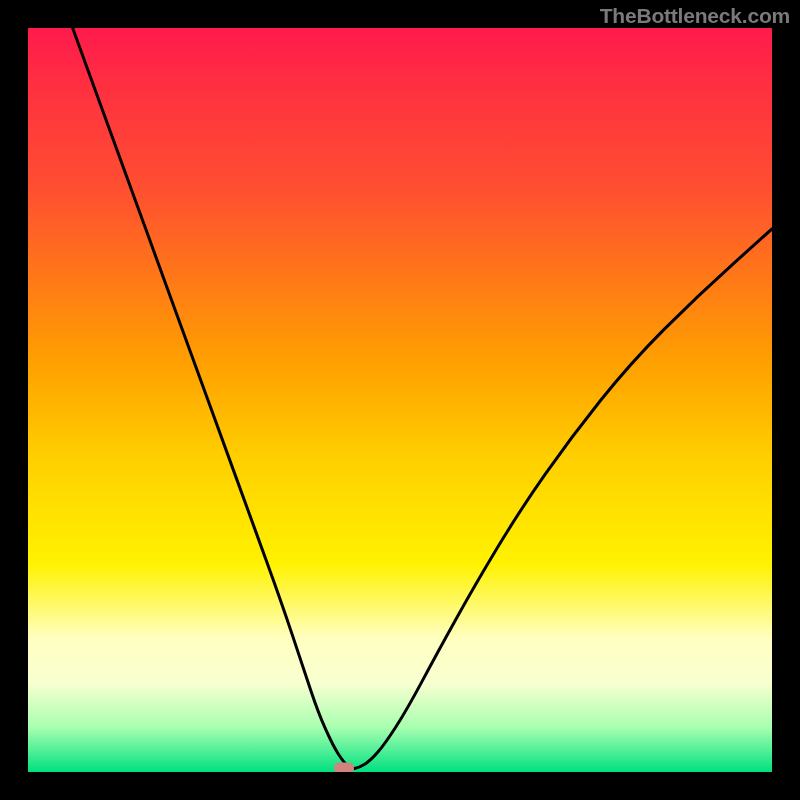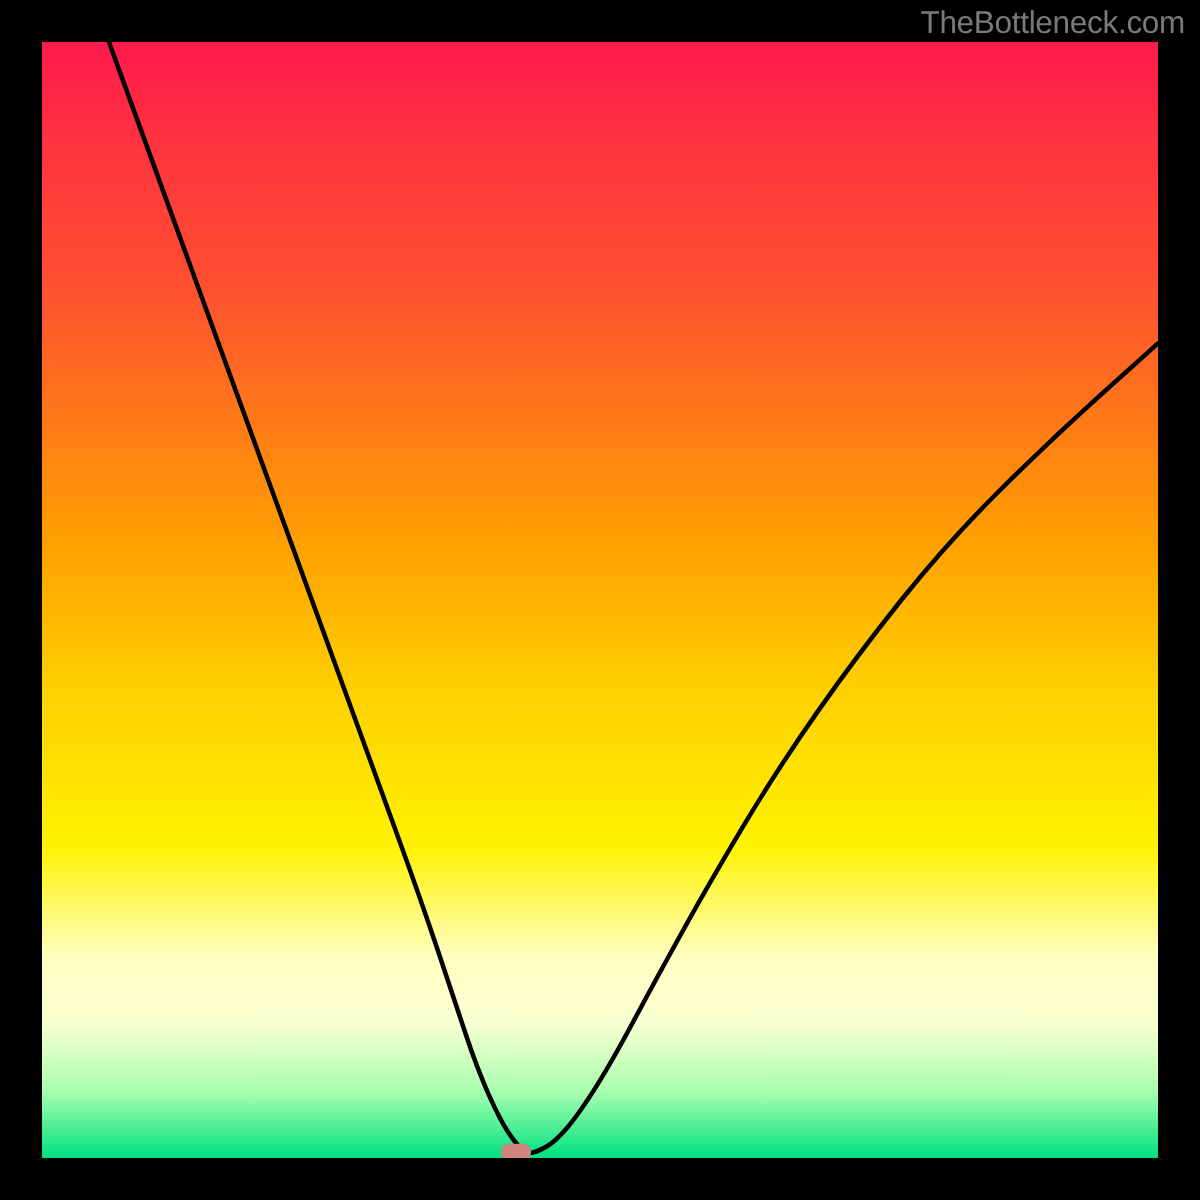--- a/index.html
+++ b/index.html
@@ -44,21 +44,21 @@
     border-radius: 5px;
     background: #cf847e;
     transform: translate(-50%, -50%);
   }
   .watermark {
     position: absolute;
     top: 4px;
     right: 10px;
     font-family: Arial, Helvetica, sans-serif;
     font-size: 21px;
-    font-weight: 400;
+    font-weight: 700;
     color: #7a7a7a;
     letter-spacing: -0.2px;
   }
 </style>
 </head>
 <body>
 
 <div class="frame">
   <div class="plot-area">
     <svg class="curve-svg" viewBox="0 0 744 744" preserveAspectRatio="none">

